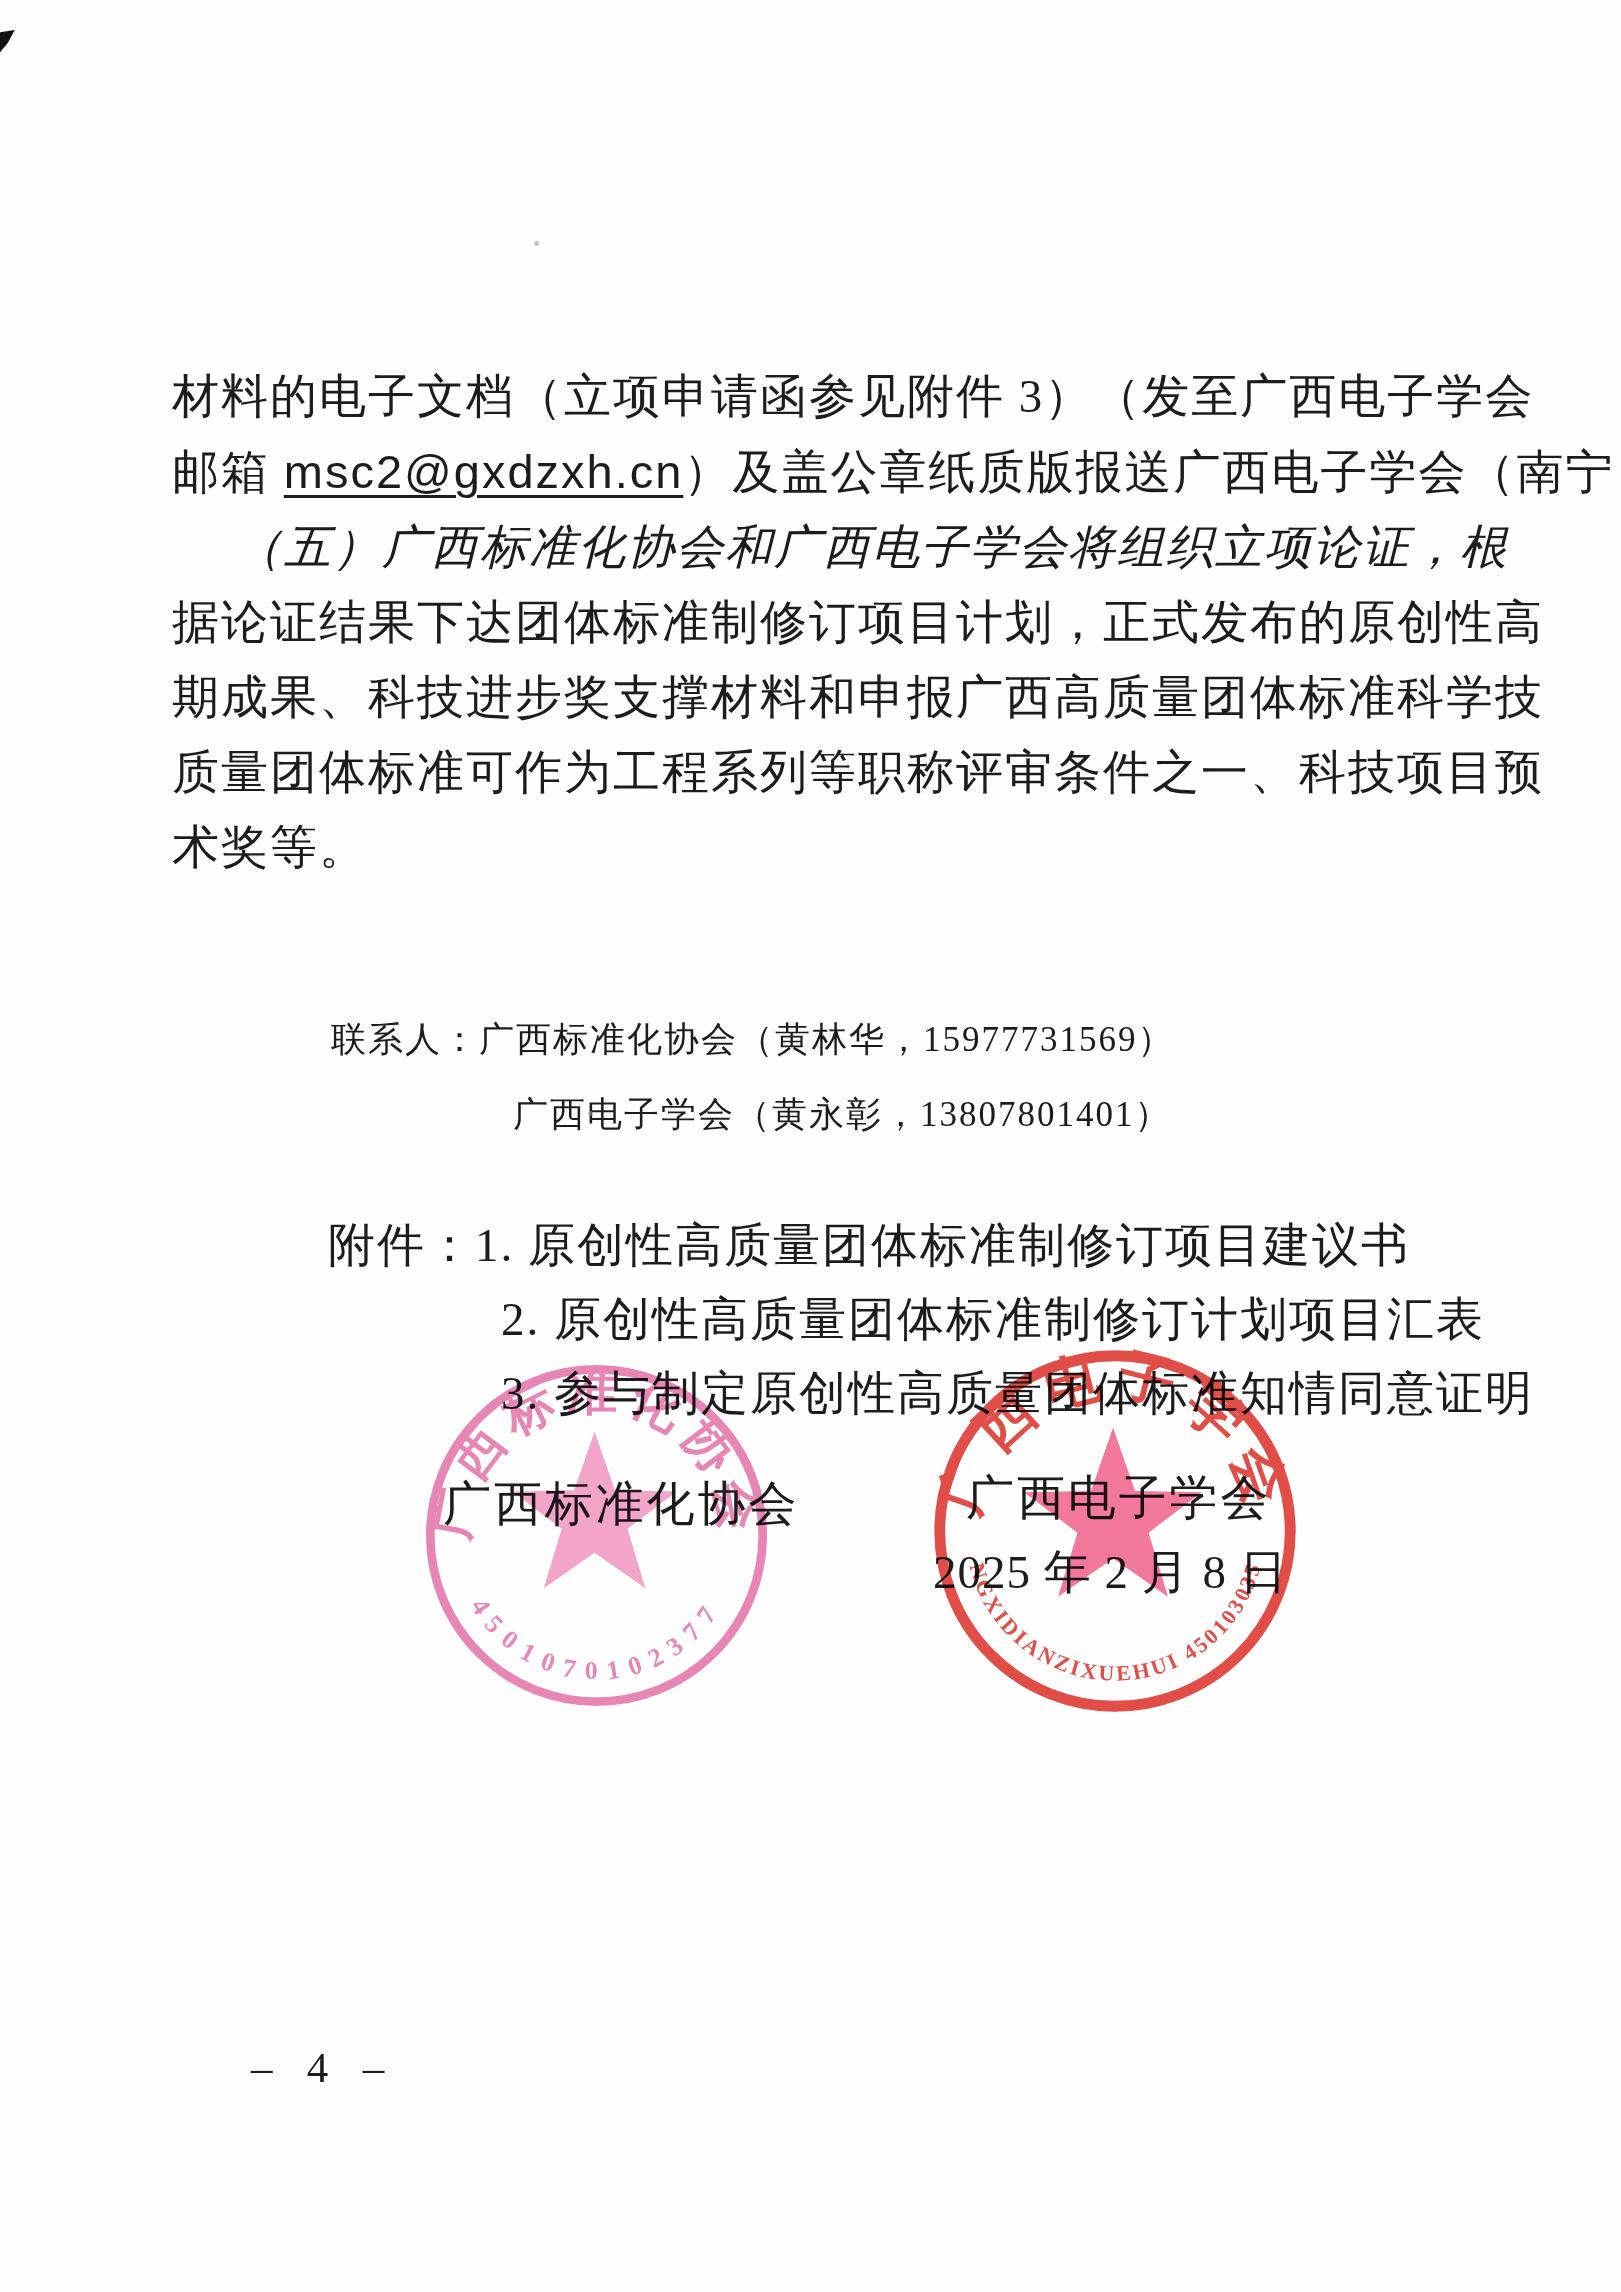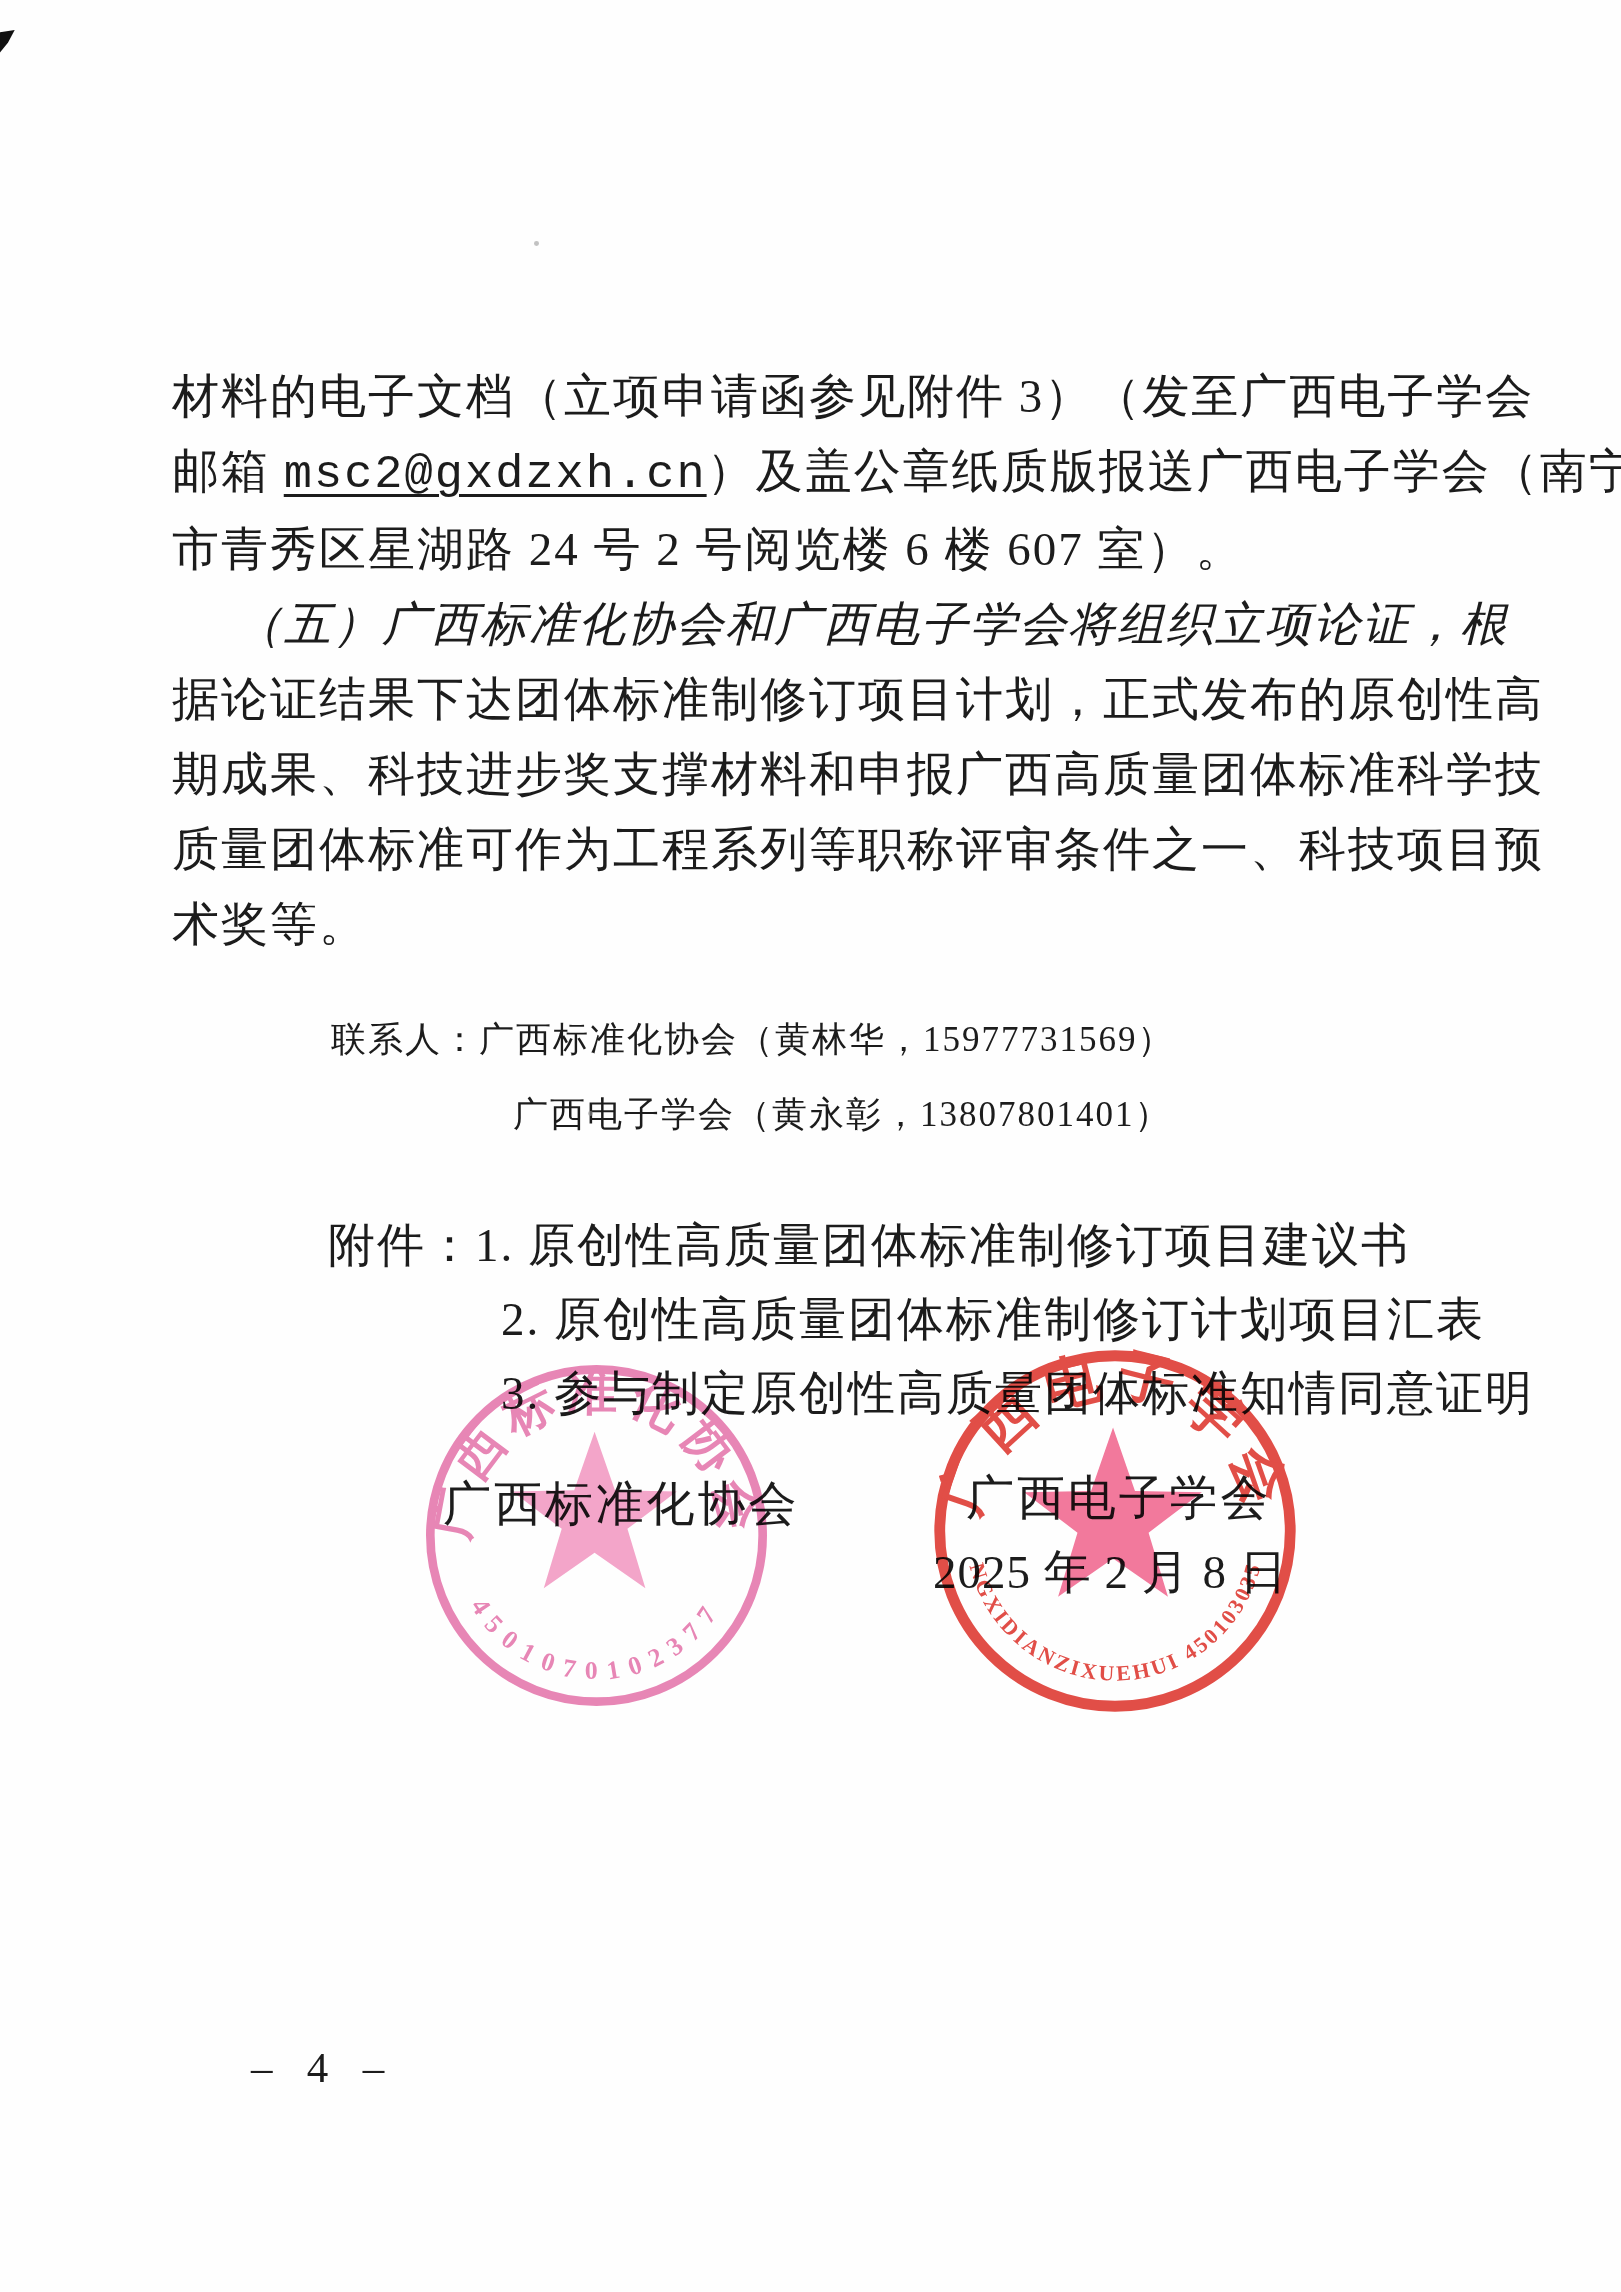--- a/index.html
+++ b/index.html
@@ -19,21 +19,21 @@
   .body-text{
     position:absolute;left:172px;top:359px;width:1296px;
     font-size:47px;line-height:75px;letter-spacing:2px;
     text-align:justify;
   }
   .body-text .line{white-space:nowrap;}
   .indent1{text-indent:63px;font-style:italic;}
   .email{
     text-decoration:underline;
     text-decoration-thickness:2.9px;text-underline-offset:6.9px;
-    font-family:Liberation Mono, monospace;
+    font-family:Liberation Sans, sans-serif;
   }
   
   .contacts{
     position:absolute;left:331px;top:1002px;
     font-size:35px;line-height:75px;letter-spacing:2px;white-space:nowrap;
   }
   .contacts .row2{padding-left:182px;}
   
   .attachments{
     position:absolute;left:328px;top:1208px;
@@ -65,21 +65,20 @@
 </head>
 <body>
 
 <div class="page">
 
   <div class="corner-wedge"></div>
 
   <div class="body-text">
     <div class="line">材料的电子文档（立项申请函参见附件 3）（发至广西电子学会</div>
     <div class="line"><span>邮箱 </span><span class="email">msc2@gxdzxh.cn</span><span>）及盖公章纸质版报送广西电子学会（南宁</span></div>
-    <div class="line">市青秀区星湖路 24 号 2 号阅览楼 6 楼 607 室）。</div>
     <div class="line indent1">（五）广西标准化协会和广西电子学会将组织立项论证，根</div>
     <div class="line">据论证结果下达团体标准制修订项目计划，正式发布的原创性高</div>
     <div class="line">期成果、科技进步奖支撑材料和申报广西高质量团体标准科学技</div>
     <div class="line">质量团体标准可作为工程系列等职称评审条件之一、科技项目预</div>
     <div class="line">术奖等。</div>
   </div>
 
   <div class="contacts">
     <div class="row1"><span>联系人：</span><span>广西标准化协会（黄林华，15977731569）</span></div>
     <div class="row2"><span>广西电子学会（黄永彰，13807801401）</span></div>

